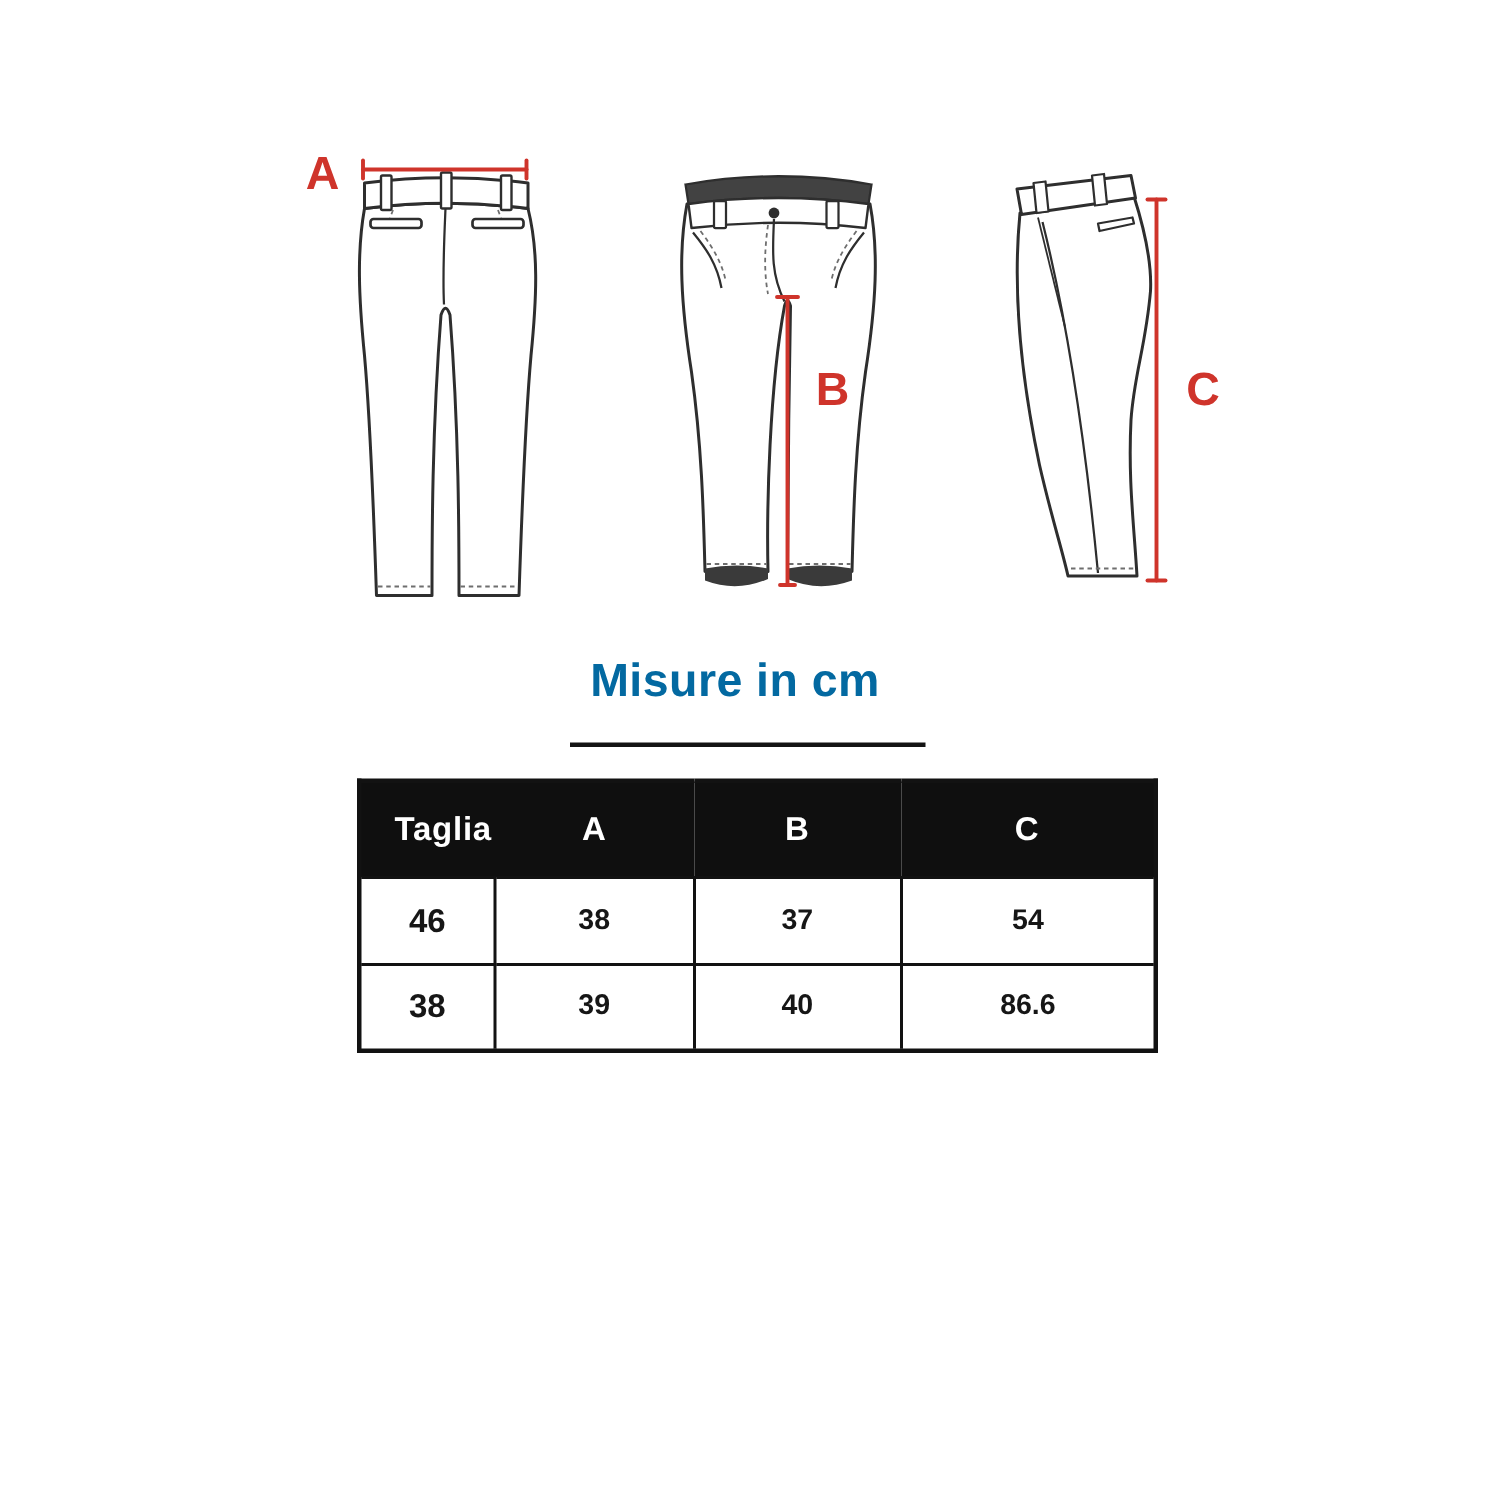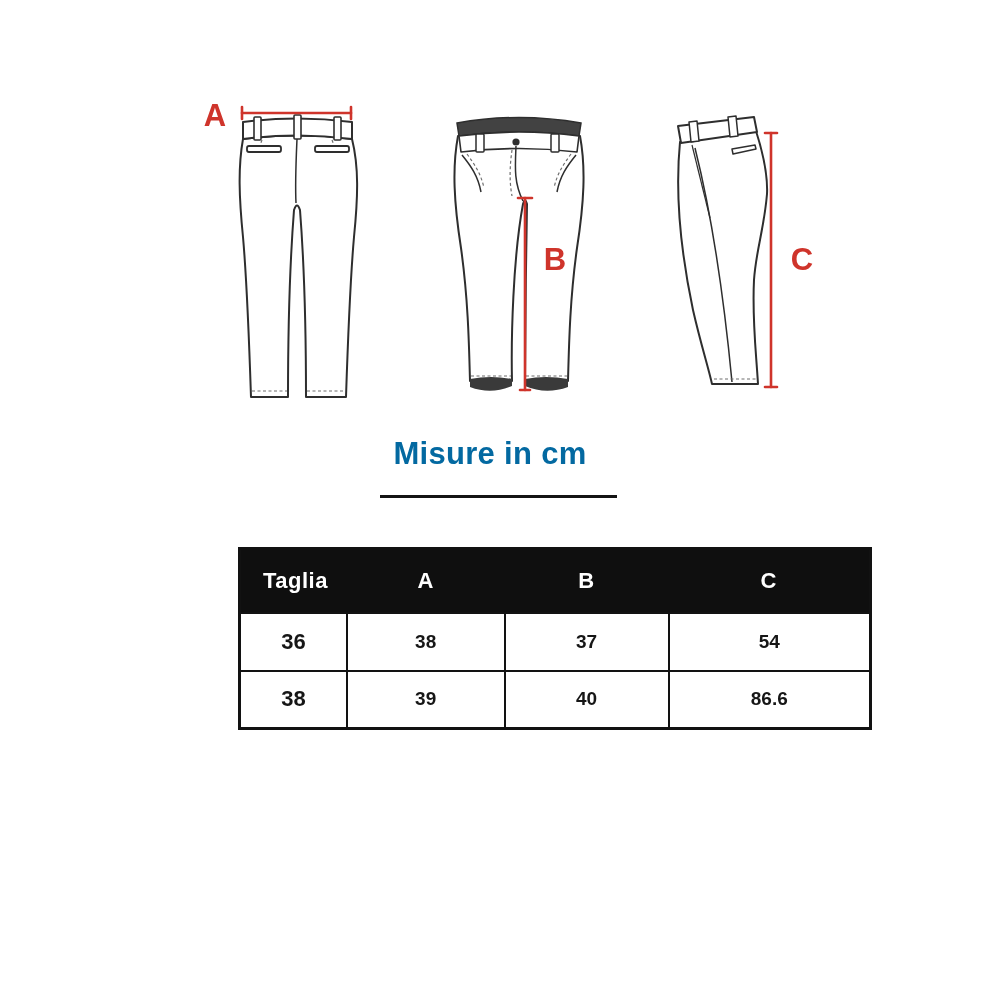--- a/index.html
+++ b/index.html
@@ -16,24 +16,23 @@
     position:absolute; left:340px; top:436px; width:300px;
     text-align:center; font-size:31px; font-weight:800; color:#0369a1;
     letter-spacing:.3px;
   }
   .title-underline {
     position:absolute; left:380px; top:495px; width:237px; height:3px;
     background:#141414;
   }
 
   table.size-table {
-    position:absolute; left:238px; top:519px; width:634px;
+    position:absolute; left:238px; top:519px; width:534px;
     border-collapse:collapse; table-layout:fixed;
     border:3px solid #121212;
-    margin-top:28px;
   }
   table.size-table thead th {
     background:#0f0f0f; color:#ffffff; height:64px;
     font-size:22px; font-weight:700; text-align:center; letter-spacing:.5px;
   }
   table.size-table thead th.taglia-col { text-align:left; padding-left:22px; }
   table.size-table tbody td {
     background:#ffffff; border:2px solid #121212; height:58px;
     text-align:center; vertical-align:middle;
     font-size:19px; font-weight:700; color:#161616;
@@ -159,21 +158,21 @@
     <thead>
       <tr>
         <th class="taglia-col">Taglia</th>
         <th>A</th>
         <th>B</th>
         <th>C</th>
       </tr>
     </thead>
     <tbody>
       <tr>
-        <td class="size-cell">36</td>
+        <td class="size-cell">46</td>
         <td>38</td>
         <td>37</td>
         <td>54</td>
       </tr>
       <tr>
         <td class="size-cell">38</td>
         <td>39</td>
         <td>40</td>
         <td>86.6</td>
       </tr>

